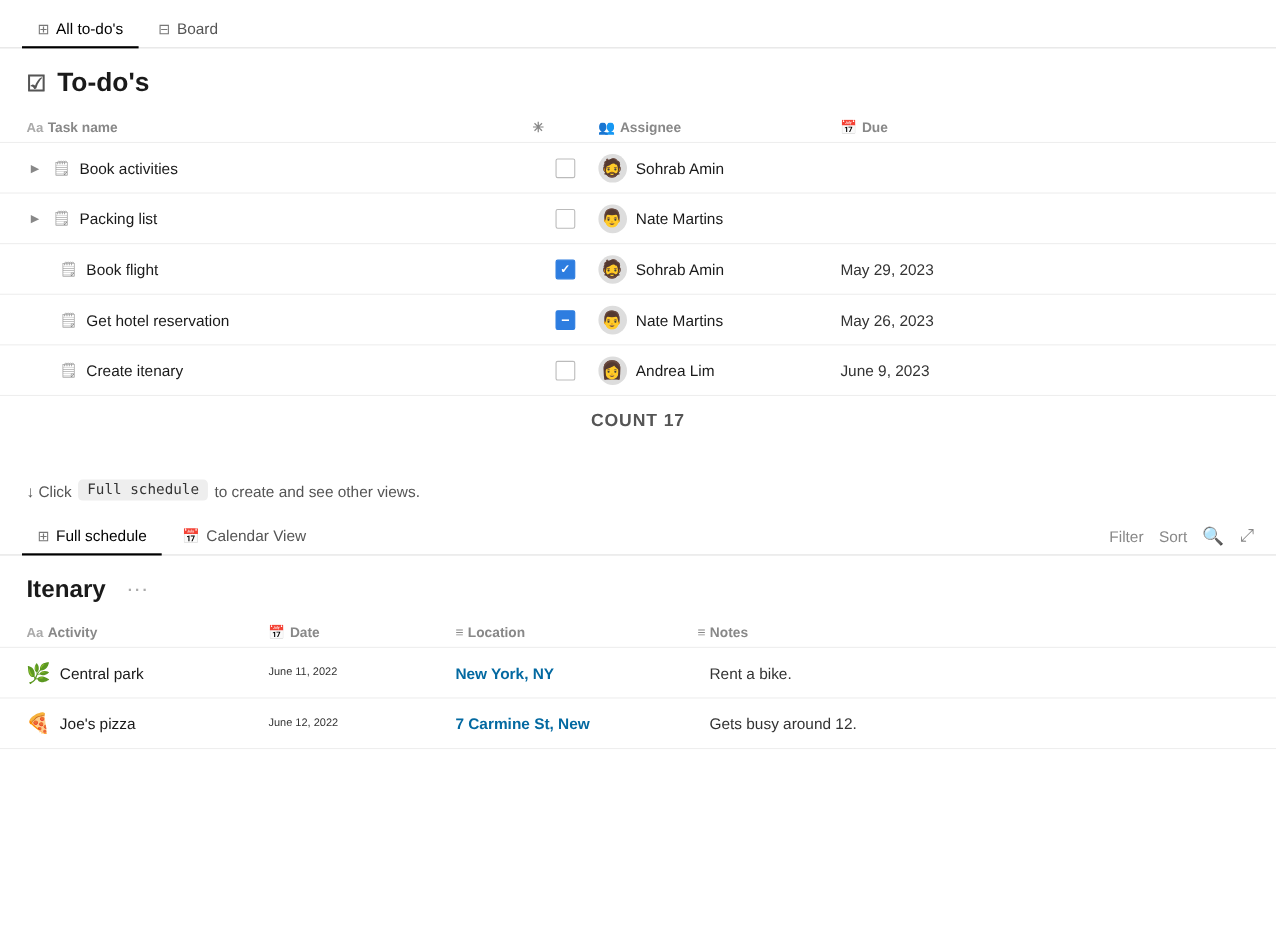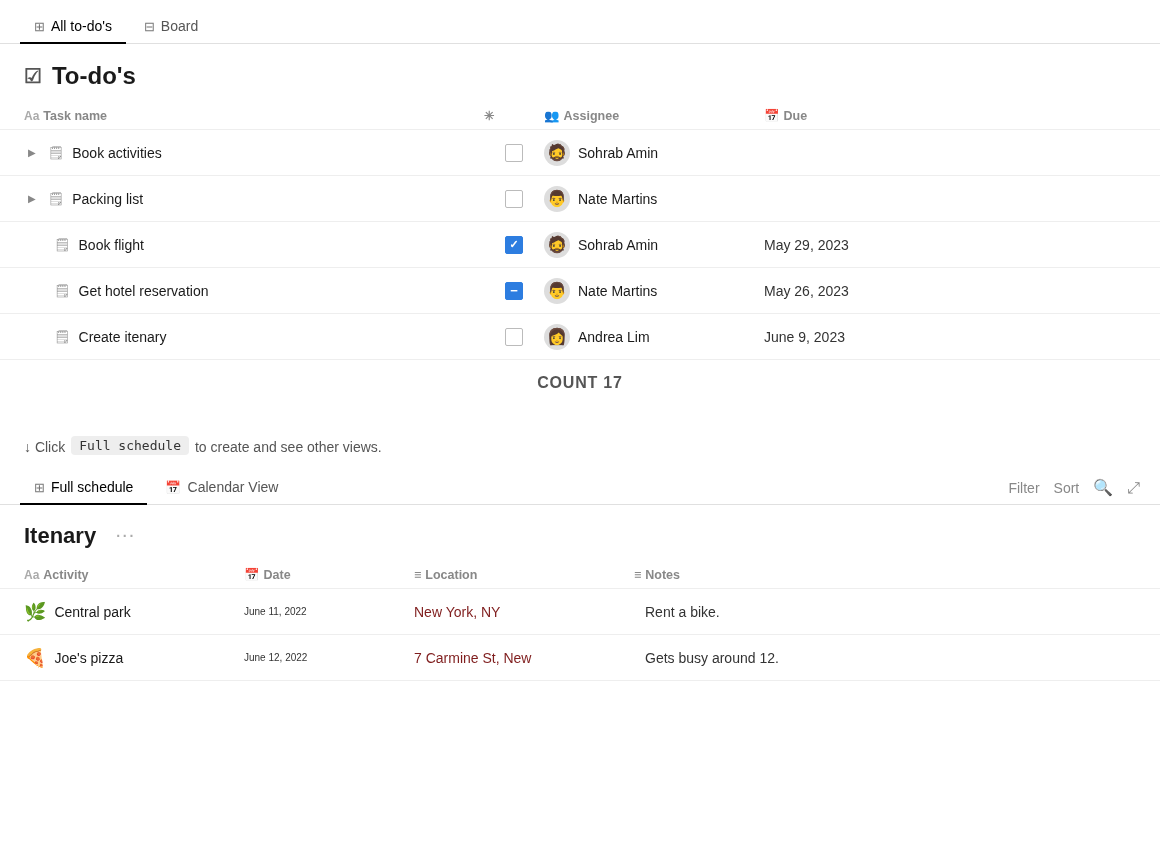--- a/index.html
+++ b/index.html
@@ -274,21 +274,22 @@
     }
     .activity-emoji {
       font-size: 18px;
     }
     .date-cell {
       font-size: 10px;
       color: #333;
     }
     .location-cell {
       font-size: 14px;
-      color: #7f1d1d;
+      color: #0369a1;
+      font-weight: bold;
     }
     .notes-cell {
       font-size: 14px;
       color: #333;
       margin-left: 11px;
     }
   </style>
 </head>
 <body>
 

